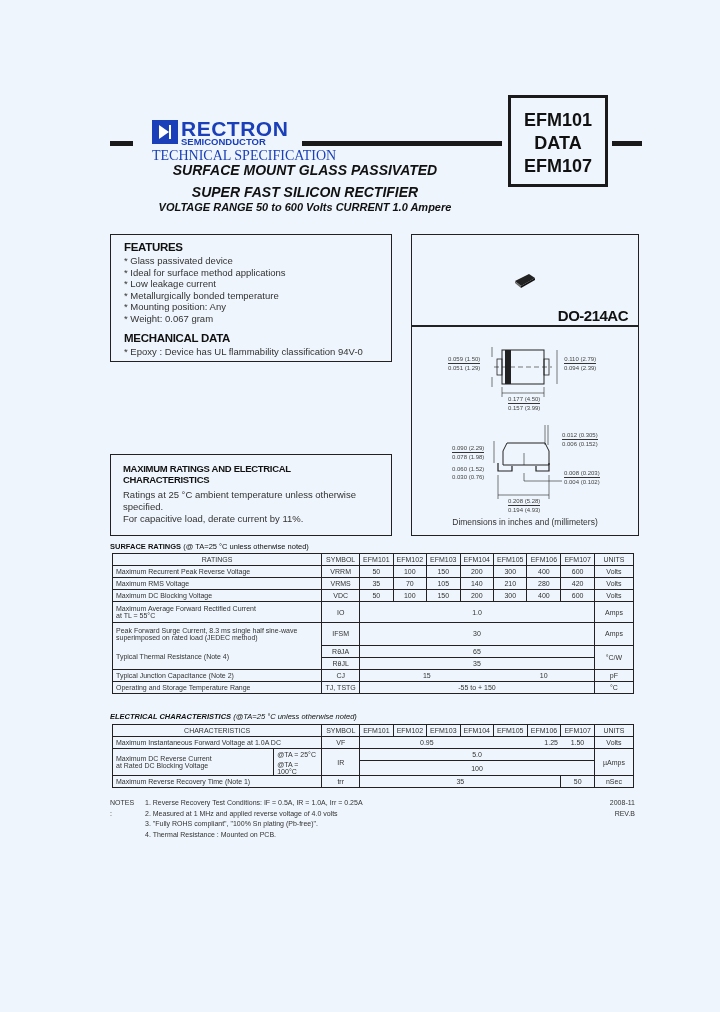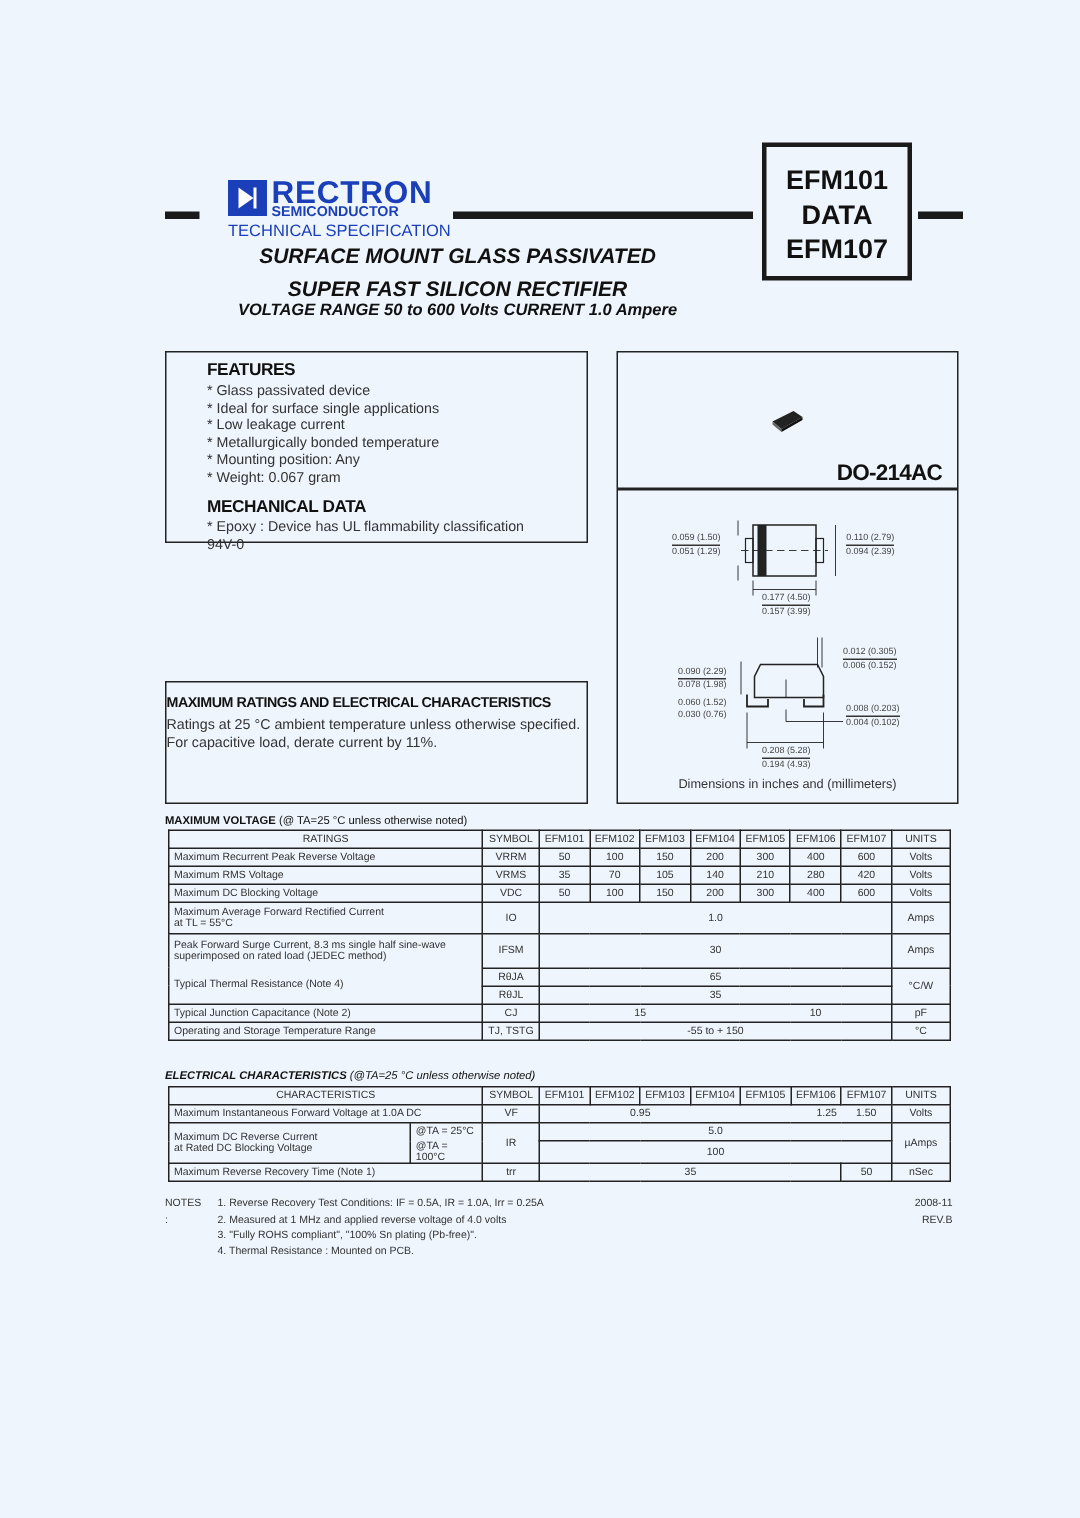--- a/index.html
+++ b/index.html
@@ -5,31 +5,31 @@
   html,body{margin:0;padding:0;}
   body{width:720px;height:1012px;background:#eef5fc;font-family:"Liberation Sans",sans-serif;color:#111;position:relative;overflow:hidden;}
   .abs{position:absolute;}
   .hline{position:absolute;height:5px;background:#1a1a1a;}
   .logo{left:152px;top:120px;width:145px;}
   .logo-mark{position:absolute;left:0;top:0;width:26px;height:24px;background:#1a3fb8;}
   .logo-mark .tri{position:absolute;left:7px;top:5px;width:0;height:0;border-top:7px solid transparent;border-bottom:7px solid transparent;border-left:10px solid #fff;}
   .logo-mark .bar{position:absolute;left:17px;top:5px;width:2px;height:14px;background:#fff;}
   .logo-rectron{position:absolute;left:29px;top:-3px;font-size:21px;font-weight:bold;color:#1a3fb8;letter-spacing:0.5px;}
   .logo-semi{position:absolute;left:29px;top:16px;font-size:9.5px;font-weight:bold;color:#1a3fb8;}
-  .logo-tech{position:absolute;left:0;top:28px;font-size:11px;color:#1a3fb8;white-space:nowrap;}
+  .logo-tech{position:absolute;left:0;top:28px;font-size:14px;color:#1a3fb8;white-space:nowrap;font-family:Liberation Serif, serif;}
   .title1,.title2{left:120px;width:370px;text-align:center;font-weight:bold;font-style:italic;font-size:14px;}
   .title1{top:162px;}
   .title2{top:184px;}
   .title3{left:110px;width:390px;text-align:center;font-weight:bold;font-style:italic;font-size:11px;top:201px;}
   .partbox{left:508px;top:95px;width:100px;height:92px;border:3px solid #1a1a1a;background:#eef5fc;text-align:center;font-weight:bold;font-size:18px;line-height:23px;padding-top:11px;box-sizing:border-box;}
   .box{position:absolute;border:1.5px solid #222;box-sizing:border-box;}
-  .feat{left:110px;top:234px;width:282px;height:128px;padding:6px 27px;}
+  .feat{left:110px;top:234px;width:282px;height:128px;padding:6px 13px;}
   .sec-title{font-weight:bold;font-size:11.5px;margin:0 0 2px 0;letter-spacing:-0.3px;}
   .item{font-size:9.5px;color:#333;line-height:11.5px;}
-  .ratings-box{left:110px;top:454px;width:282px;height:82px;padding:8px 0;}
+  .ratings-box{left:110px;top:454px;width:282px;height:82px;padding:8px 12px;}
   .ratings-box .sec-title{font-size:9.5px;margin-bottom:4px;}
   .ratings-box .item{line-height:12px;}
   .pkg{left:411px;top:234px;width:228px;height:302px;}
   .pkg-divider{position:absolute;left:0;right:0;top:90px;height:1.5px;background:#222;}
   .pkg-name{position:absolute;right:10px;top:72px;font-weight:bold;font-size:15px;letter-spacing:-0.5px;}
   .pkg-foot{position:absolute;left:0;right:0;bottom:8px;text-align:center;font-size:8.5px;color:#333;}
   .dim{position:absolute;font-size:6px;color:#444;line-height:8px;text-align:center;white-space:nowrap;}
   .dim .n{border-bottom:0.8px solid #333;}
   .tcap{position:absolute;left:110px;font-size:7.5px;}
   .tcap b{font-size:7.5px;}
@@ -65,21 +65,21 @@
 
 <div class="abs partbox">
   <div>EFM101</div>
   <div>DATA</div>
   <div>EFM107</div>
 </div>
 
 <div class="box feat">
   <div class="sec-title">FEATURES</div>
   <div class="item">* Glass passivated device</div>
-  <div class="item">* Ideal for surface single applications</div>
+  <div class="item">* Ideal for surface method applications</div>
   <div class="item">* Low leakage current</div>
   <div class="item">* Metallurgically bonded temperature</div>
   <div class="item">* Mounting position: Any</div>
   <div class="item">* Weight: 0.067 gram</div>
   <div class="sec-title" style="margin-top:8px;">MECHANICAL DATA</div>
   <div class="item">* Epoxy : Device has UL flammability classification 94V-0</div>
 </div>
 
 <div class="box ratings-box">
   <div class="sec-title">MAXIMUM RATINGS AND ELECTRICAL CHARACTERISTICS</div>
@@ -153,21 +153,21 @@
       <div>0.004 (0.102)</div>
     </div>
   <div class="dim" style="left:96px;top:262px;">
       <div class="n">0.208 (5.28)</div>
       <div>0.194 (4.93)</div>
     </div>
 
   <div class="pkg-foot">Dimensions in inches and (millimeters)</div>
 </div>
 
-<div class="tcap" style="top:542px;"><b>MAXIMUM VOLTAGE</b><span> (@ TA=25 °C unless otherwise noted)</span></div>
+<div class="tcap" style="top:542px;"><b>SURFACE RATINGS</b><span> (@ TA=25 °C unless otherwise noted)</span></div>
 
 <table class="t" style="top:553px;width:522px;">
   <colgroup>
       <col style="width:222px">
       <col style="width:38px">
       <col style="width:32px">
       <col style="width:30px">
       <col style="width:30px">
       <col style="width:32px">
       <col style="width:32px">

